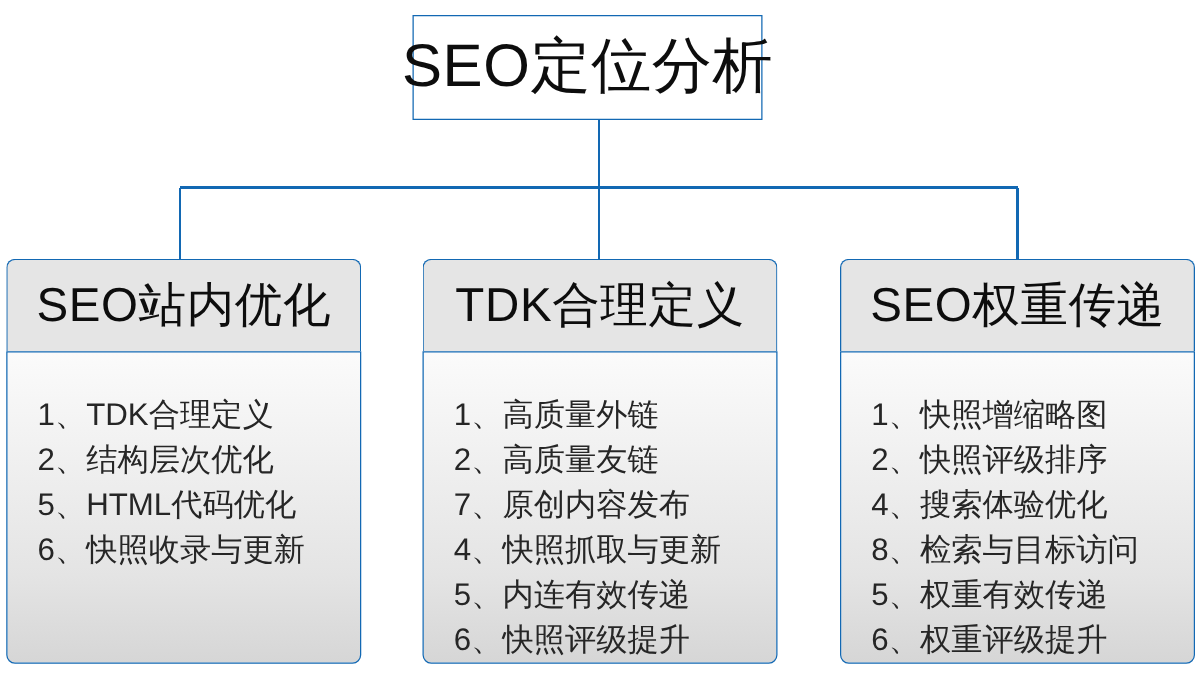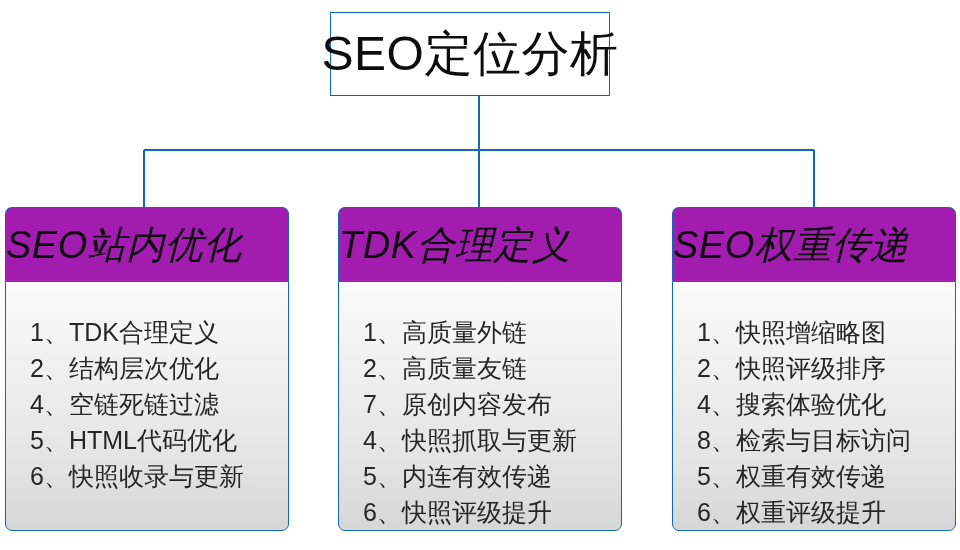--- a/index.html
+++ b/index.html
@@ -63,24 +63,24 @@
   .col-2 { left: 672px; }
 
   .col-head {
     box-sizing: border-box;
     width: 100%;
     height: 74px;
     border: 1.6px solid #1268b3;
     border-bottom: none;
     border-top-left-radius: 7px;
     border-top-right-radius: 7px;
-    background: #a21caf;
+    background: #e5e5e5;
     display: flex;
     align-items: center;
-    font-style: italic;
+    justify-content: center;
   }
   .col-head-label {
     font-size: 38px;
     color: #0d0d0d;
     line-height: 1;
     white-space: nowrap;
     letter-spacing: 0.5px;
   }
 
   .col-body {
@@ -127,21 +127,20 @@
   </div>
 
   <div class="column col-0">
     <div class="col-head">
       <span class="col-head-label">SEO站内优化</span>
     </div>
     <div class="col-body">
       <ol>
         <li>1、TDK合理定义</li>
         <li>2、结构层次优化</li>
-        <li>4、空链死链过滤</li>
         <li>5、HTML代码优化</li>
         <li>6、快照收录与更新</li>
       </ol>
     </div>
   </div>
 
   <div class="column col-1">
     <div class="col-head">
       <span class="col-head-label">TDK合理定义</span>
     </div>

